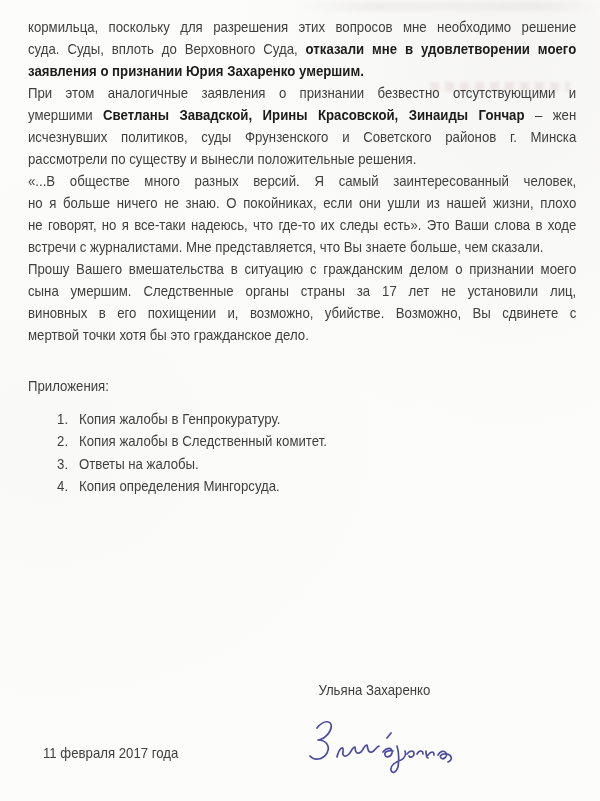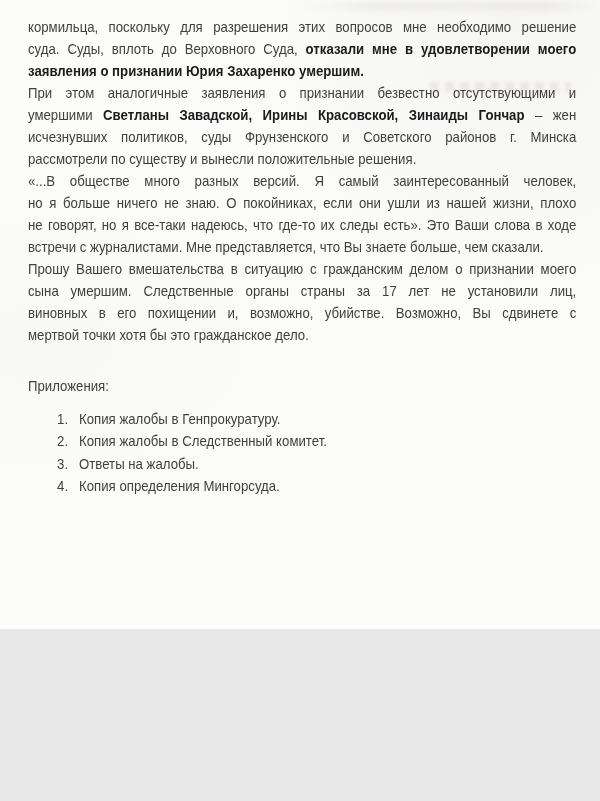--- a/index.html
+++ b/index.html
@@ -1,18 +1,18 @@
 <!DOCTYPE html>
 <html lang="ru" style="--background: #fcfcfb; --ink: #3f3f3f; --bold-ink: #1c1c1c; --signature-ink: #3c3c99;"><head>
 <meta charset="utf-8">
 <style>
   html,body{margin:0;padding:0;background:#e8e8e8;}
   .page{
     position:relative;
-    width:600px;height:629px;
+    width:600px;height:801px;
     margin:0 auto;
     overflow:hidden;
     font-family:"Liberation Sans","DejaVu Sans",sans-serif;
     background:
       radial-gradient(ellipse at 85% 2%, rgba(160,155,150,.07), transparent 40%),
       radial-gradient(ellipse at 8% 55%, rgba(180,175,170,.04), transparent 50%),
       var(--background,#fcfcfb);
   }
   
   .content{

